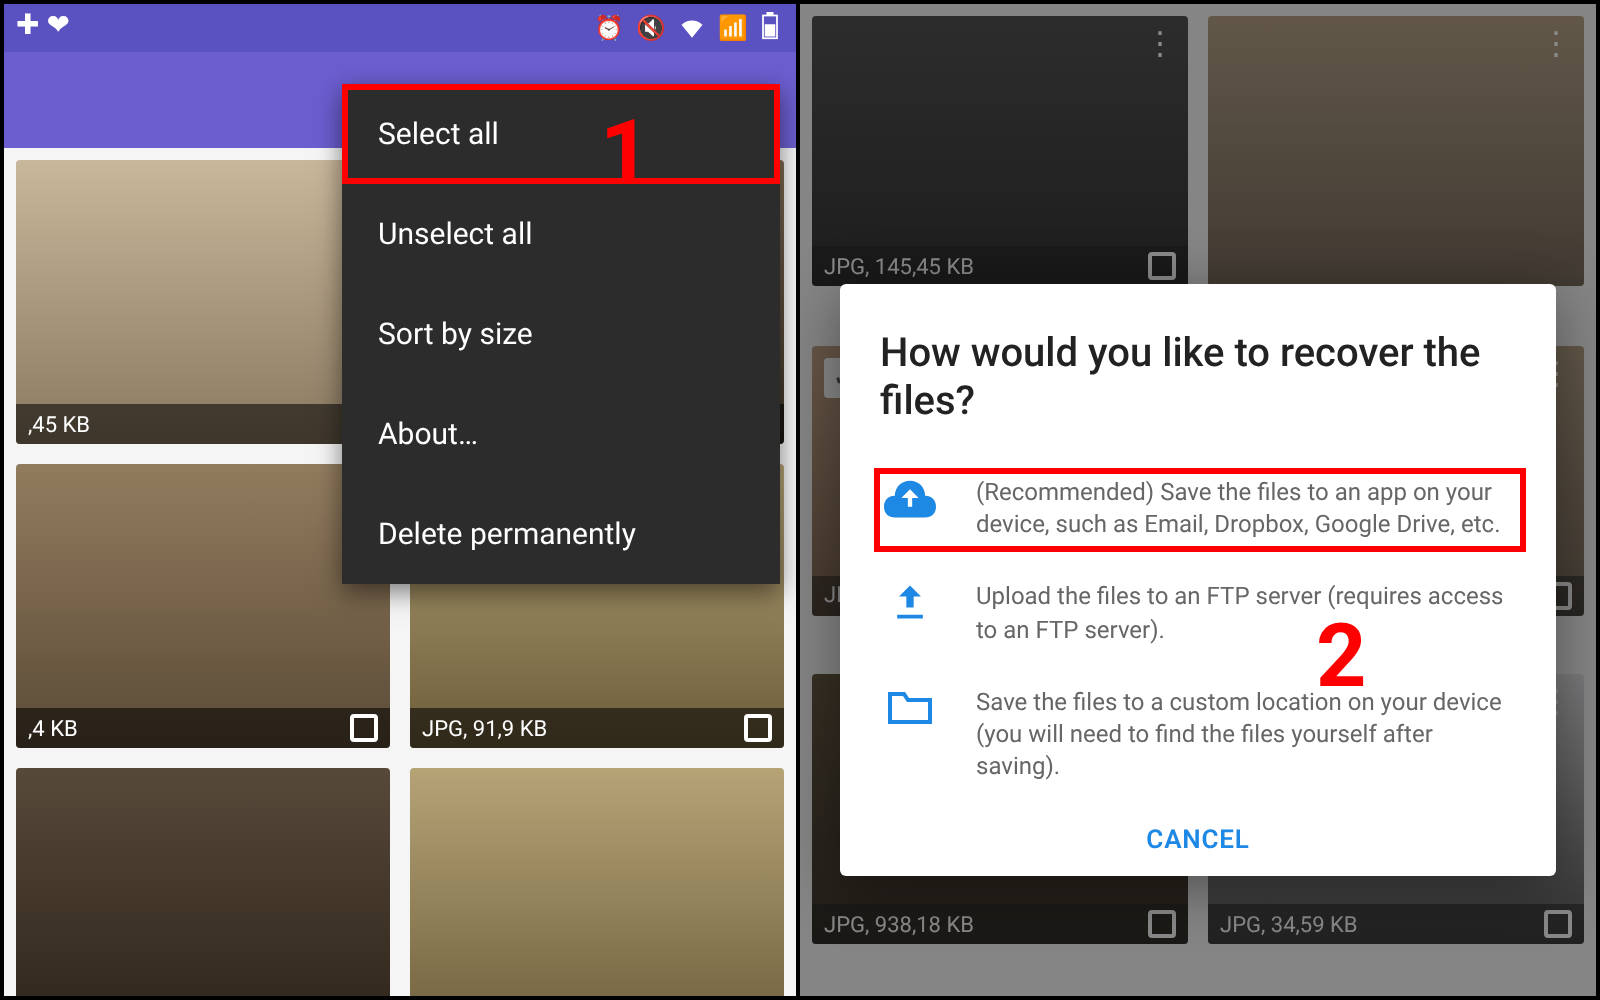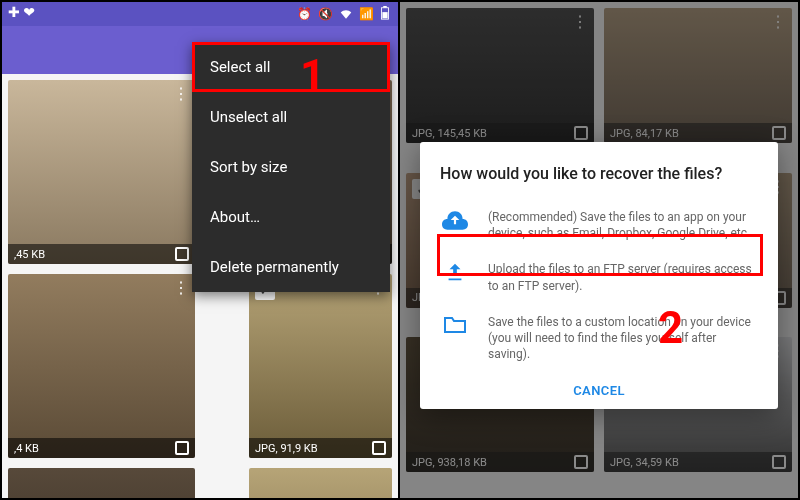--- a/index.html
+++ b/index.html
@@ -8,51 +8,51 @@
   .pane { position: relative; width: 398px; height: 496px; overflow: hidden; background: #f5f5f5; }
   .pane-left { border-right: 2px solid #000; }
 
   
   .statusbar { height: 24px; background: #5b52c1; display: flex; align-items: center; justify-content: flex-end; padding: 0 8px; color: #fff; font-size: 12px; }
   .statusbar .left { position: absolute; left: 6px; top: 2px; color: #fff; font-size: 14px; }
   .status-icons { display: flex; gap: 6px; align-items: center; }
   .topbar { height: 48px; background: #6b5ecf; }
 
   .gallery { position: absolute; top: 72px; left: 0; right: 0; bottom: 0; padding: 6px; display: grid; grid-template-columns: 1fr 1fr; gap: 10px; }
-  .thumb { position: relative; background: #888; border-radius: 2px; overflow: hidden; height: 184px; }
+  .thumb { position: relative; background: #888; border-radius: 2px; overflow: hidden; height: 142px; }
   .thumb .info { position: absolute; left: 0; bottom: 0; right: 0; background: rgba(0,0,0,0.55); color: #fff; font-size: 11px; padding: 3px 6px; display: flex; justify-content: space-between; align-items: center; }
   .thumb .menu3 { position: absolute; top: 4px; right: 6px; color: #fff; font-size: 16px; }
   .thumb .check { position: absolute; top: 6px; left: 6px; width: 20px; height: 20px; background: #fff; border-radius: 2px; display: flex; align-items: center; justify-content: center; color: #444; font-size: 14px; }
   .expand-icon { width: 14px; height: 14px; border: 2px solid #fff; border-radius: 2px; position: relative; }
 
-  .ctx-menu { position: absolute; top: 40px; right: 8px; width: 198px; background: #2c2c2c; color: #fff; box-shadow: 0 4px 12px rgba(0,0,0,0.5); z-index: 5; }
+  .ctx-menu { position: absolute; top: 40px; right: 8px; width: 219px; background: #2c2c2c; color: #fff; box-shadow: 0 4px 12px rgba(0,0,0,0.5); z-index: 5; }
   .ctx-item { padding: 16px 18px; font-size: 15px; }
   .ctx-item.hl { outline: 3px solid #ff0000; outline-offset: -3px; }
 
   .anno { position: absolute; color: #ff0000; font-size: 44px; font-weight: bold; z-index: 10; }
   .anno-box { position: absolute; border: 3px solid #ff0000; z-index: 9; }
 
   
   .dim { position: absolute; inset: 0; background: rgba(40,40,40,0.55); }
   .gallery-r { position: absolute; top: 0; left: 0; right: 0; bottom: 0; padding: 6px; display: grid; grid-template-columns: 1fr 1fr; gap: 10px; }
   .gallery-r .thumb { height: 135px; }
 
   .dialog { position: absolute; left: 20px; right: 20px; top: 140px; background: #fff; border-radius: 3px; box-shadow: 0 6px 30px rgba(0,0,0,0.4); padding: 22px 20px 10px 20px; z-index: 6; }
-  .dialog h3 { font-size: 16px; font-weight: 500; color: #222; margin-bottom: 16px; }
+  .dialog h3 { font-size: 20px; font-weight: 500; color: #222; margin-bottom: 16px; }
   .opt { display: flex; gap: 20px; padding: 10px 2px; align-items: flex-start; }
   .opt-icon { width: 26px; height: 22px; flex: 0 0 26px; display: flex; align-items: center; justify-content: center; }
   .opt-text { font-size: 12px; color: #666; line-height: 1.35; }
   .dialog-actions { text-align: center; padding-top: 8px; }
   .dialog-cancel { color: #1e88e5; font-weight: 600; font-size: 13px; letter-spacing: 0.4px; }
 
   
   .ph-cat1 { background: linear-gradient(#c9b79b,#8a7960); }
   .ph-cat2 { background: linear-gradient(#7e6a52,#3b3126); }
   .ph-cat3 { background: linear-gradient(#927c5e,#5a4a36); }
-  .ph-quokka { background: linear-gradient(#b6a477,#6b5c39); margin-left: 44px; }
+  .ph-quokka { background: linear-gradient(#b6a477,#6b5c39); }
   .ph-dog1 { background: linear-gradient(#57493a,#2b2218); }
   .ph-room { background: linear-gradient(#b59070,#6c4d33); }
   .ph-catup { background: linear-gradient(#a89070,#615140); }
   .ph-husky { background: linear-gradient(#dcdde0,#3a3a3a); }
   .ph-sun { background: linear-gradient(#4a3a20,#1a1208); }
   .ph-dark { background: linear-gradient(#333,#111); }
 </style>
 </head>
 <body>
 
@@ -130,24 +130,20 @@
     <div class="gallery-r">
       <div class="thumb ph-dark">
         <span class="menu3">⋮</span>
         <div class="info">
             <span>JPG, 145,45 KB</span>
             <span class="expand-icon"></span>
           </div>
       </div>
       <div class="thumb ph-catup">
         <span class="menu3">⋮</span>
-        <div class="info">
-            <span>JPG, 84,17 KB</span>
-            <span class="expand-icon"></span>
-          </div>
       </div>
       <div class="thumb ph-room">
         <span class="check">✓</span>
         <span class="menu3">⋮</span>
         <div class="info">
             <span>JPG, 31,4 KB</span>
             <span class="expand-icon"></span>
           </div>
       </div>
       <div class="thumb ph-catup">

